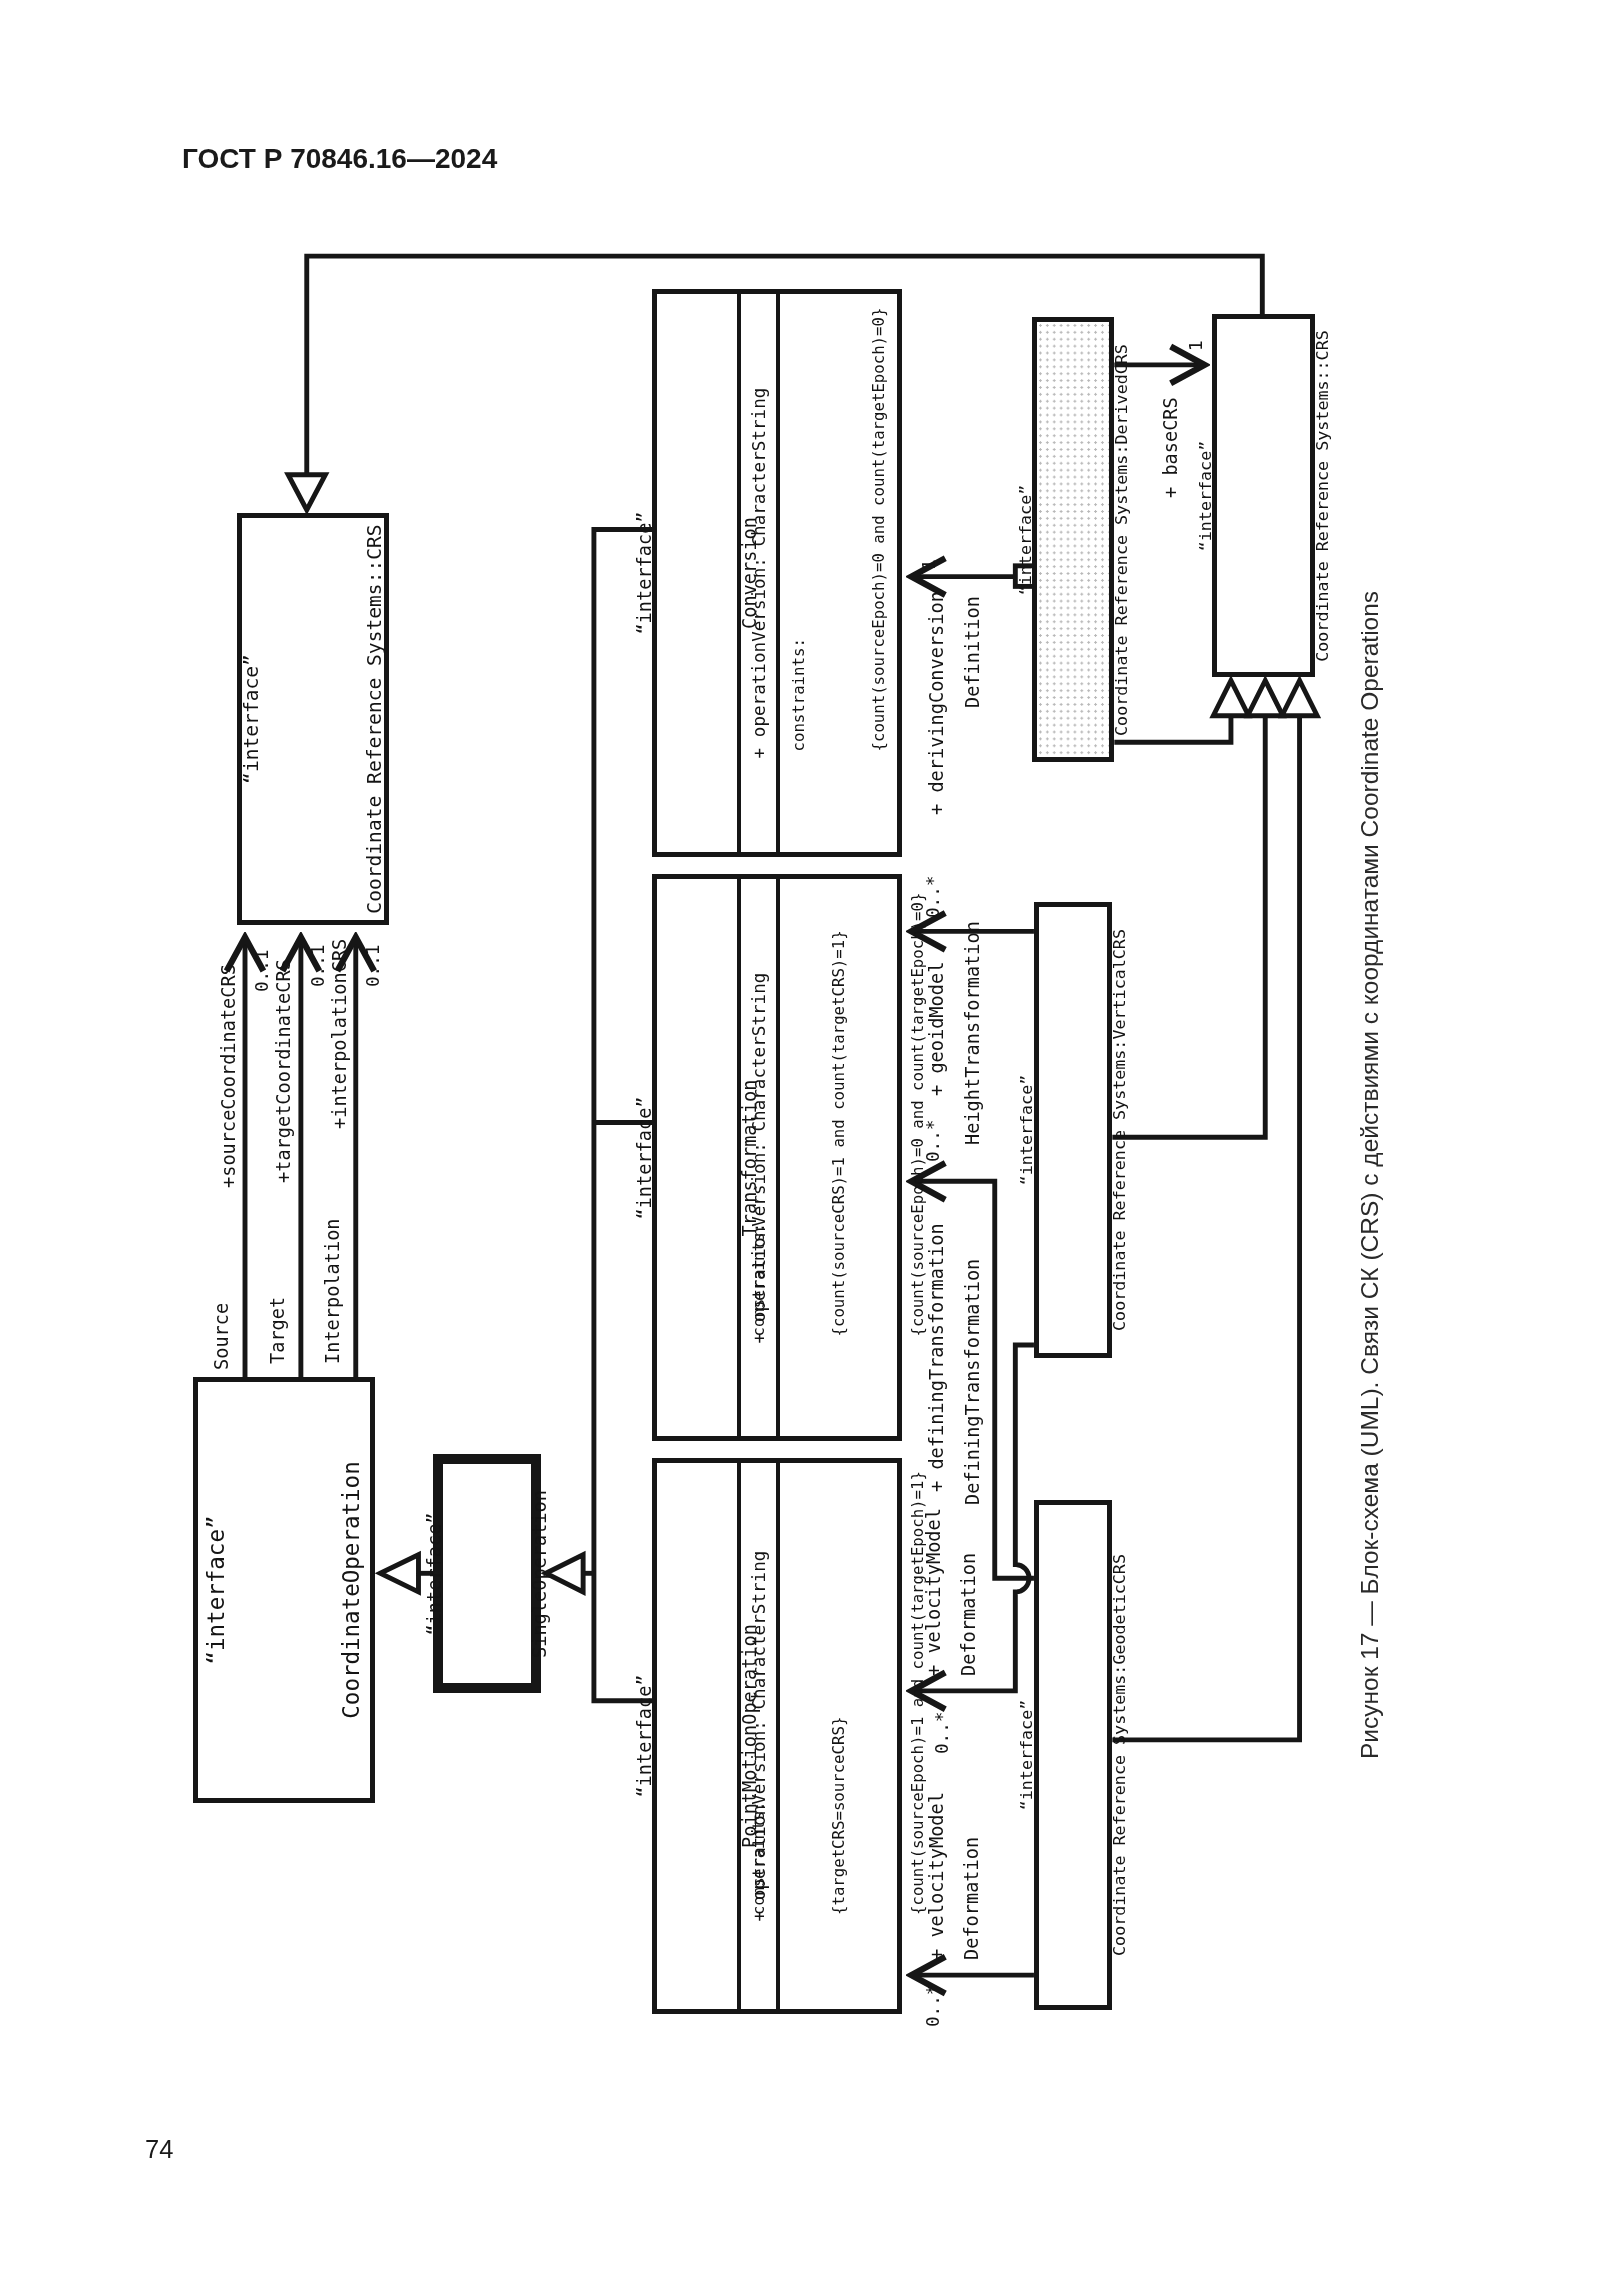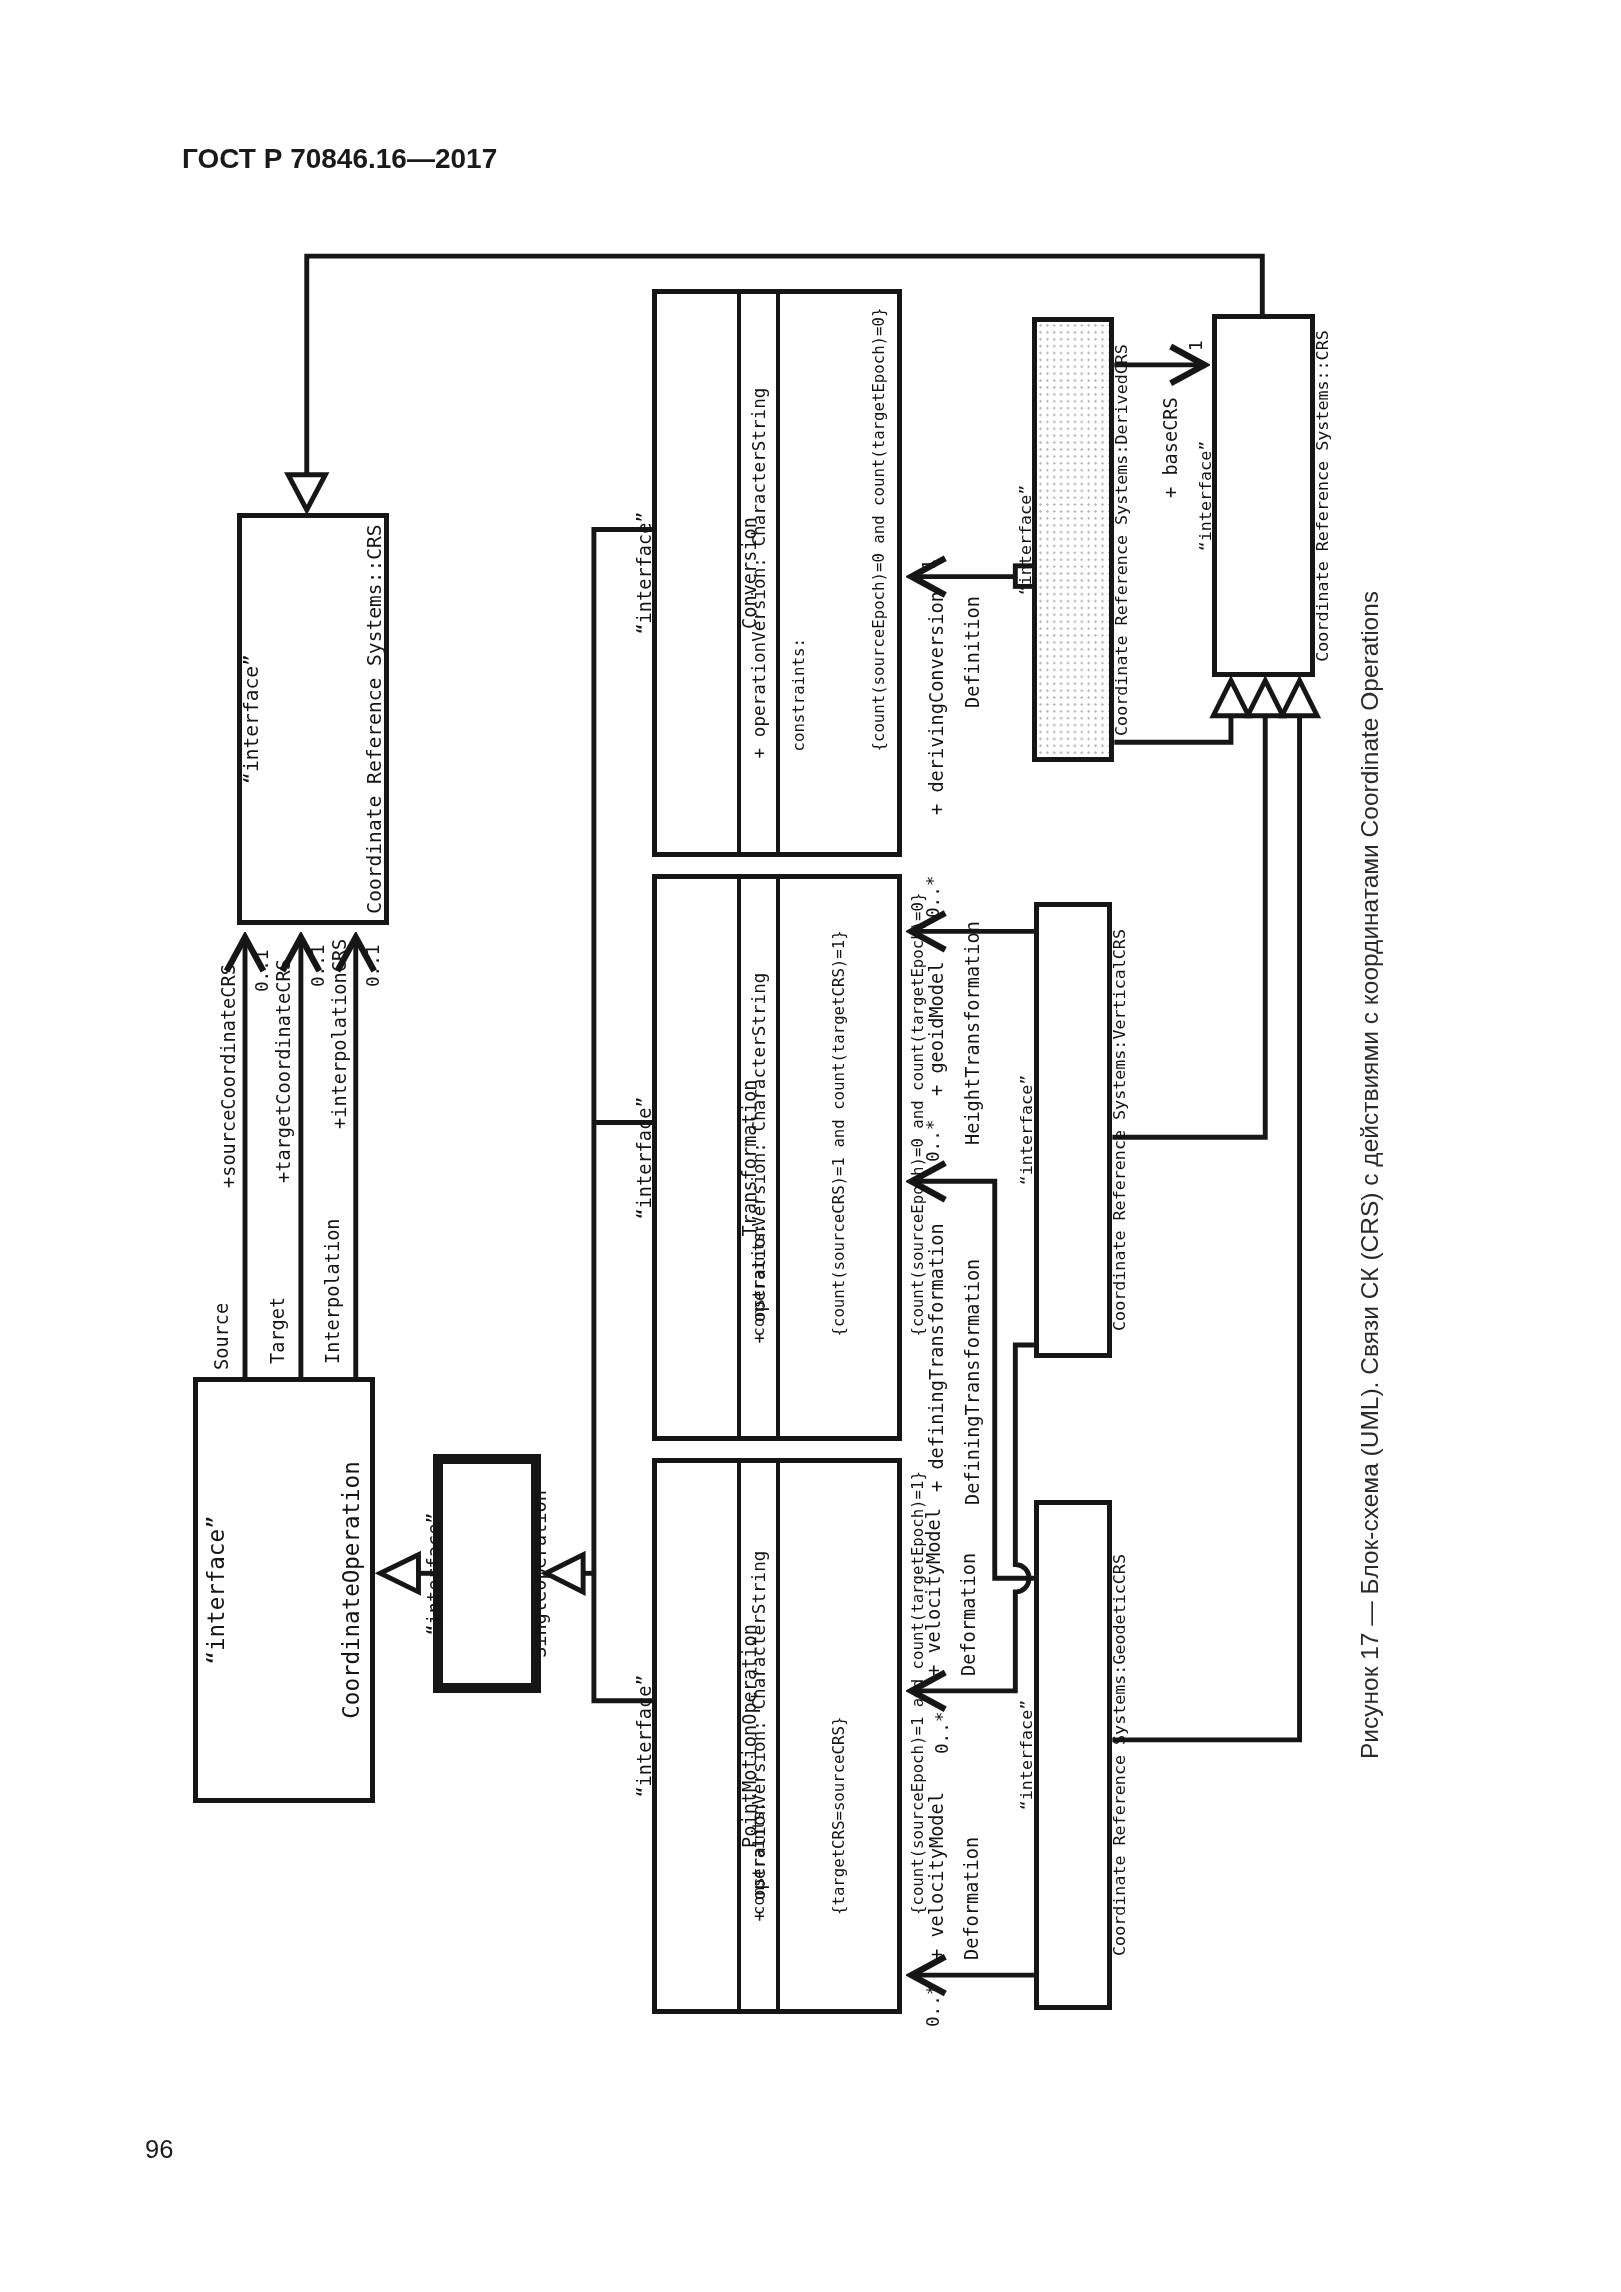--- a/index.html
+++ b/index.html
@@ -25,22 +25,22 @@
         white-space:pre;text-align:center;}
   .rtxt.alignL{text-align:left;}
   .ln{display:block;}
   svg.wires{position:absolute;left:0;top:0;}
 </style>
 </head>
 <body>
 
 <div id="page">
 
-  <div class="hdr" style="left:182px;top:143px;">ГОСТ Р 70846.16—2017</div>
-  <div class="pagenum" style="left:145px;top:2135px;">96</div>
+  <div class="hdr" style="left:182px;top:143px;">ГОСТ Р 70846.16—2024</div>
+  <div class="pagenum" style="left:145px;top:2135px;">74</div>
   <div class="lbl caption" style="left:1358px;top:1759px;">Рисунок 17 — Блок-схема (UML). Связи СК (CRS) с действиями с координатами Coordinate Operations</div>
 
   <svg class="wires" width="1621" height="2293" viewBox="0 0 1654 2339">
     <defs>
       <marker id="arrO" viewBox="0 0 12 12" refX="10.6" refY="6" markerWidth="9" markerHeight="9" orient="auto-start-reverse">
         <path d="M1.4,1 L10.6,6 L1.4,11" fill="none" stroke="#161616" stroke-width="1.7"></path>
       </marker>
     </defs>
     <g fill="none" stroke="#161616" stroke-width="5">
 

